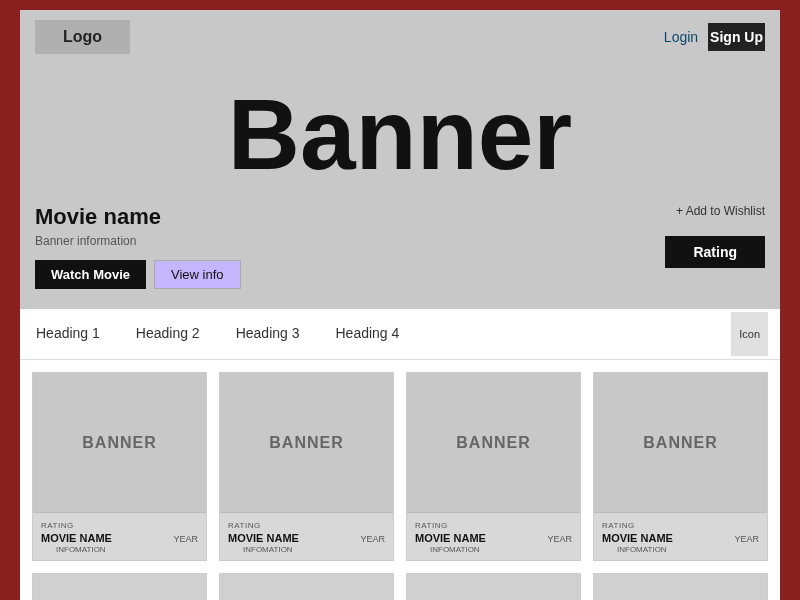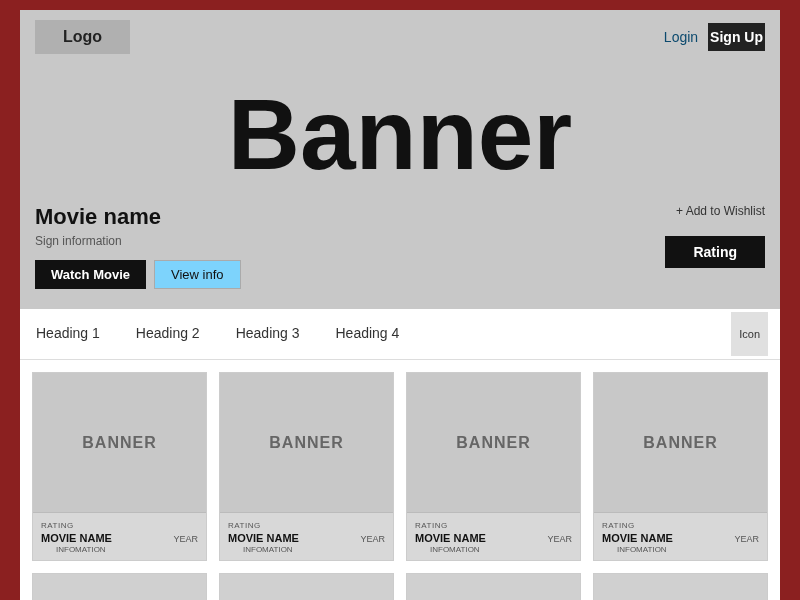--- a/index.html
+++ b/index.html
@@ -97,21 +97,21 @@
     .watch-movie-btn {
       background: #111;
       color: #fff;
       border: none;
       padding: 7px 16px;
       font-size: 13px;
       cursor: pointer;
       font-weight: bold;
     }
     .view-info-btn {
-      background: #7dd3fc;
+      background: #c4b5fd;
       color: #111;
       border: 1px solid #aaa;
       padding: 5px 16px;
       font-size: 13px;
       cursor: pointer;
     }
     .movie-right {
       display: flex;
       flex-direction: column;
       align-items: flex-end;
@@ -252,21 +252,21 @@
       <button class="login-link">Login</button>
       <button class="signup-btn">Sign Up</button>
     </div>
   </div>
 
   <div class="banner-section">
     <div class="banner-title">Banner</div>
     <div class="movie-info-row">
       <div class="movie-left">
         <div class="movie-name">Movie name</div>
-        <div class="movie-information">Sign information</div>
+        <div class="movie-information">Banner information</div>
         <div class="movie-buttons">
           <button class="watch-movie-btn">Watch Movie</button>
           <button class="view-info-btn">View info</button>
         </div>
       </div>
       <div class="movie-right">
         <span class="add-wishlist">+ Add to Wishlist</span>
         <button class="rating-btn">Rating</button>
       </div>
     </div>

